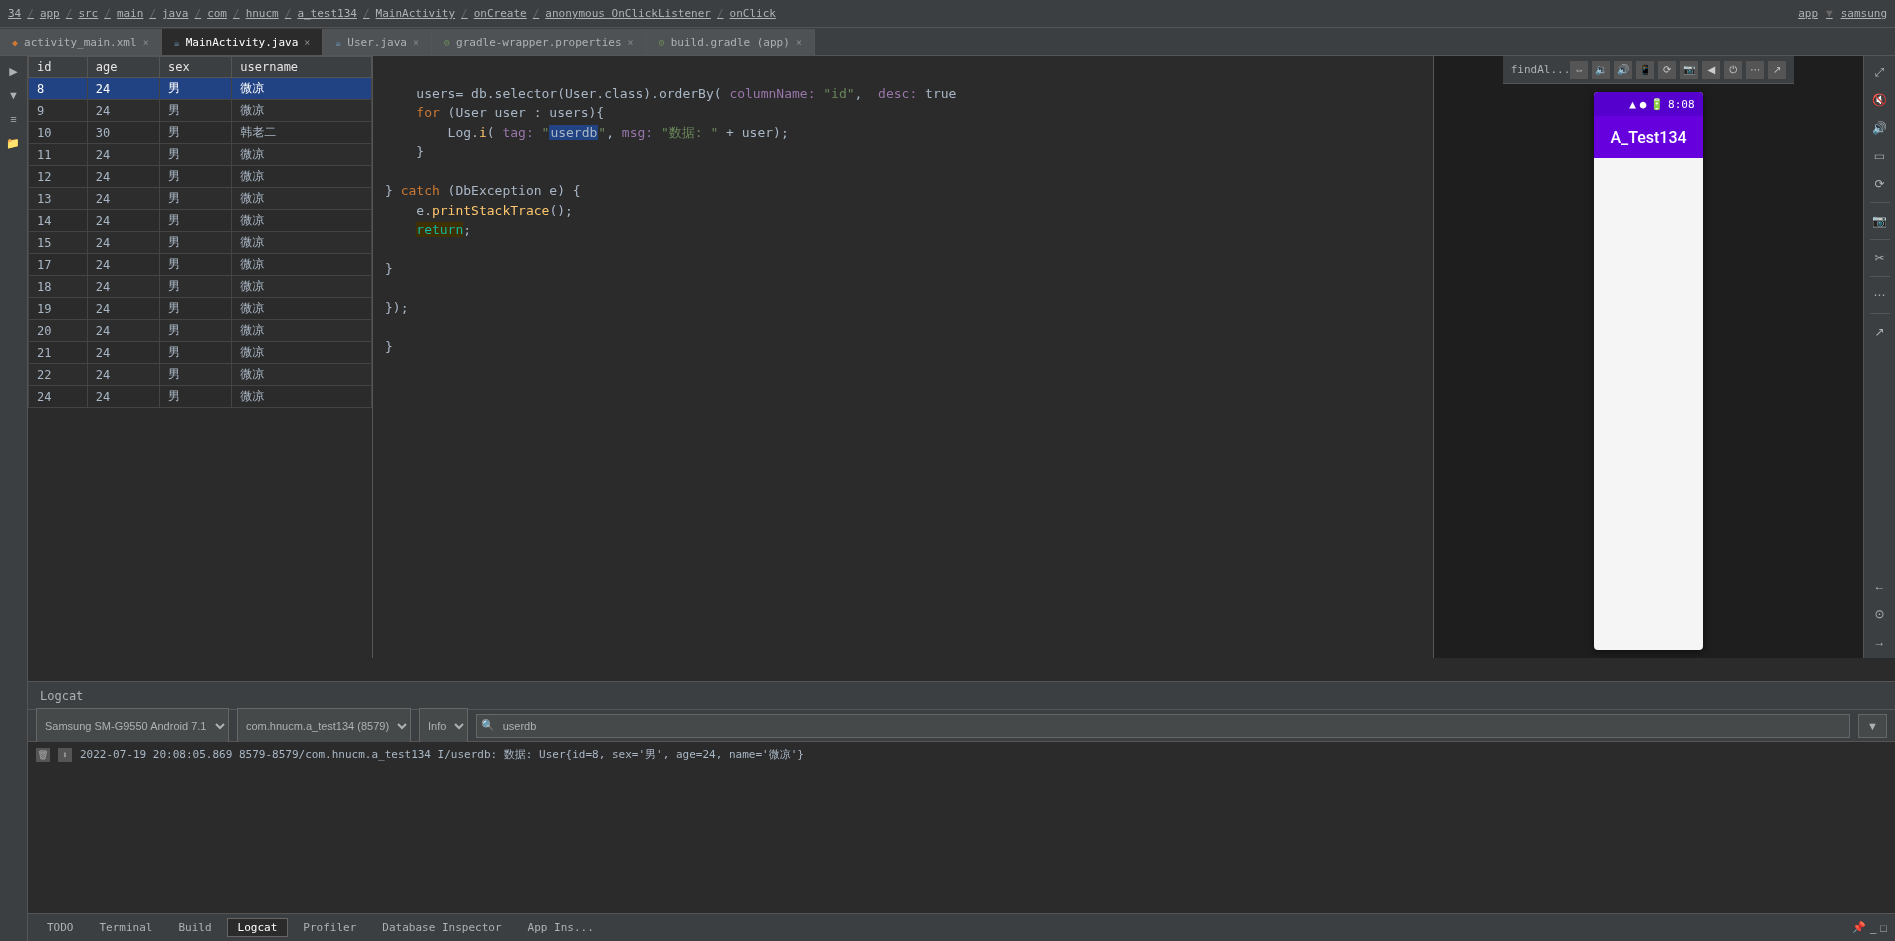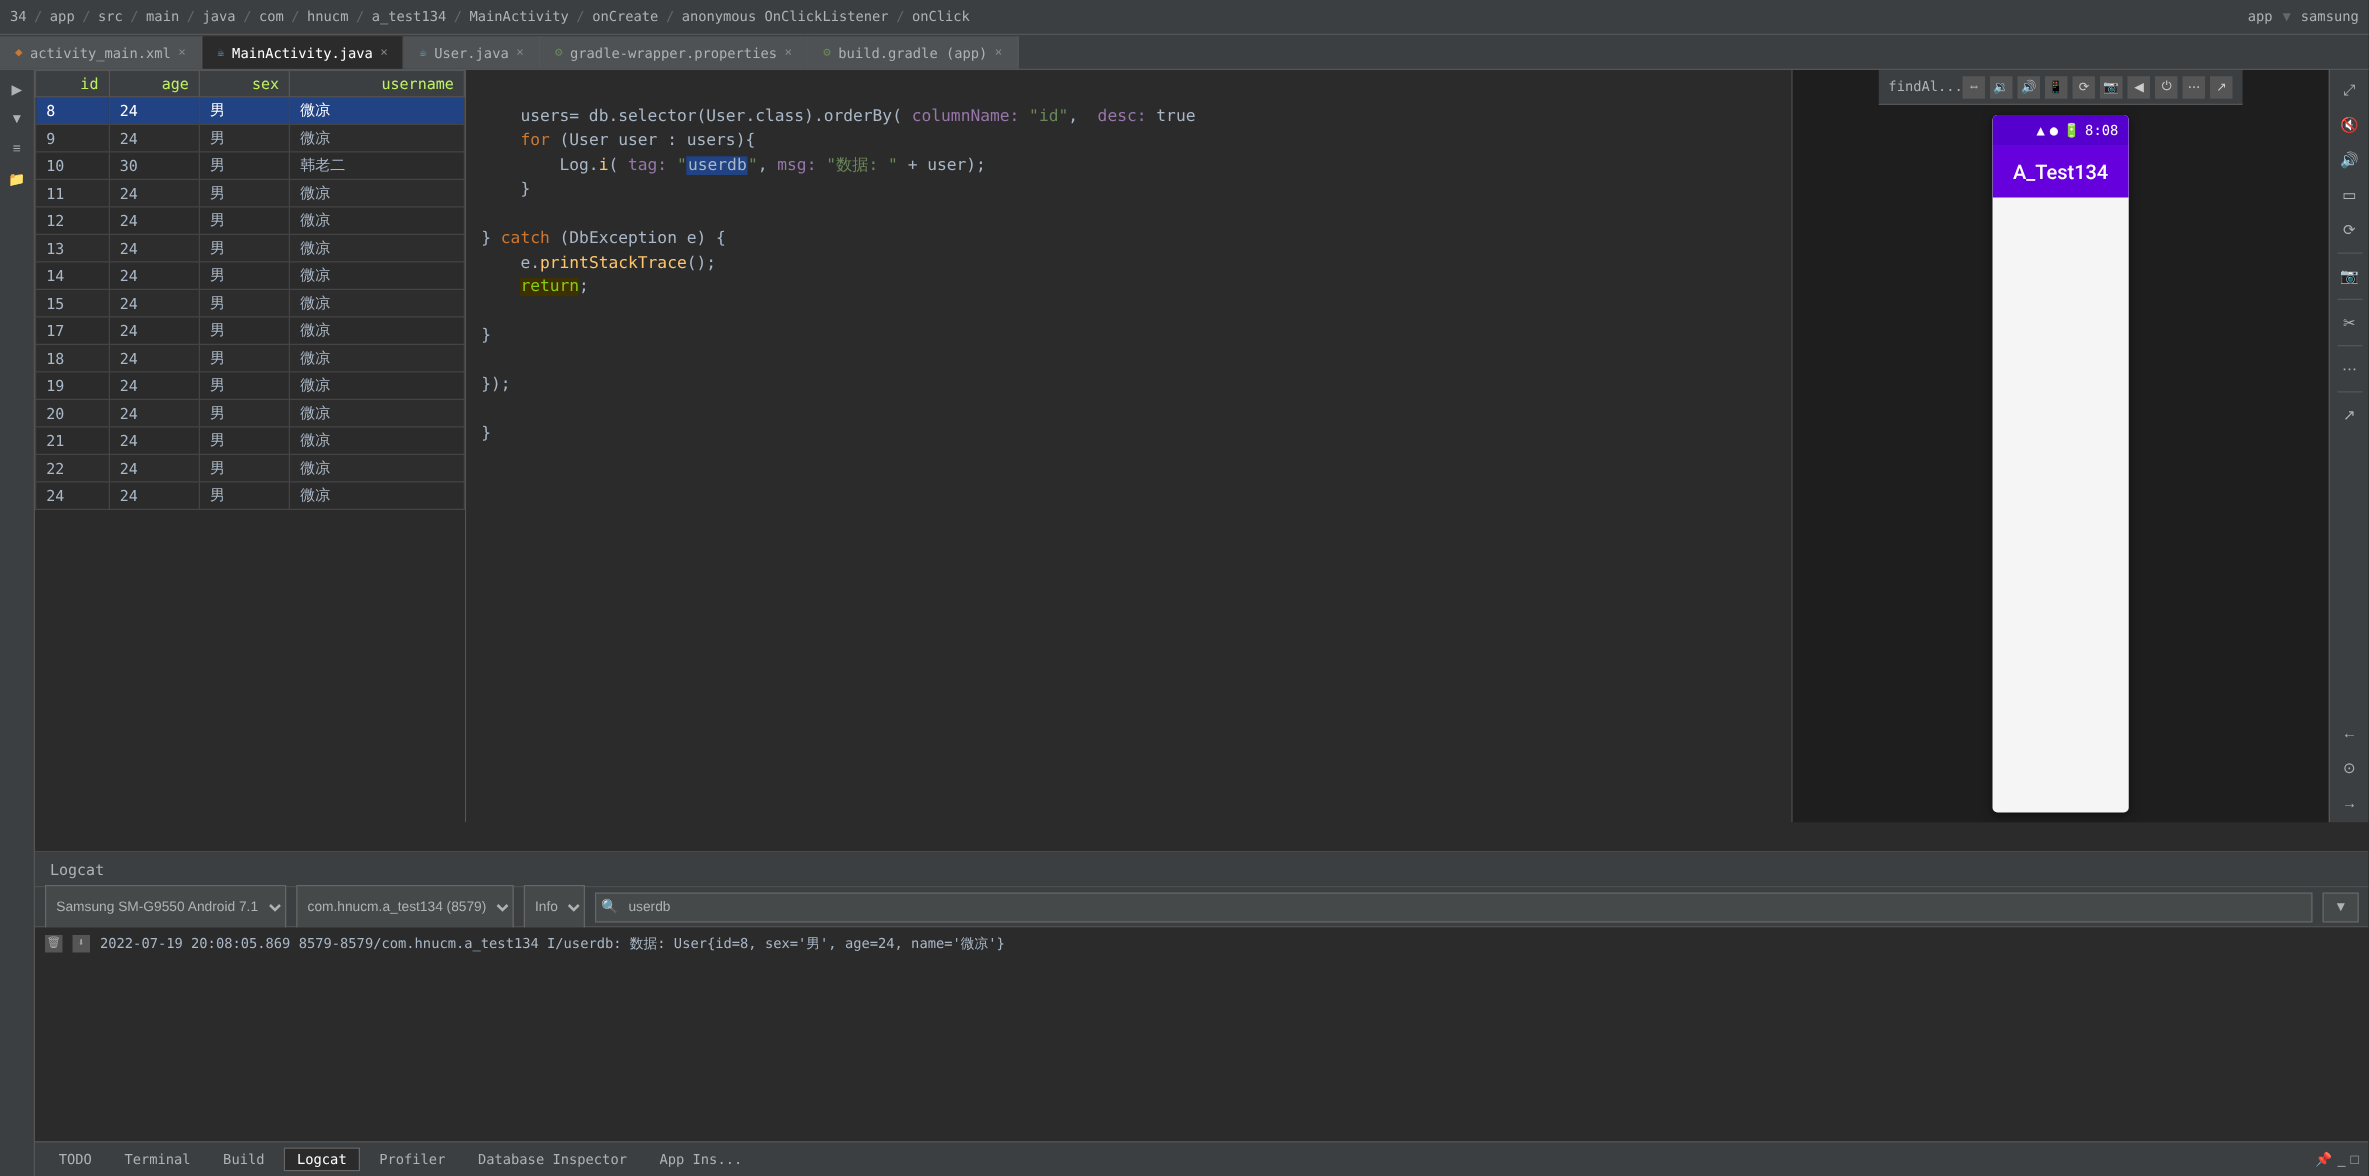--- a/index.html
+++ b/index.html
@@ -20,20 +20,21 @@
       height: 28px;
       background: #3c3f41;
       display: flex;
       align-items: center;
       padding: 0 8px;
       gap: 6px;
       border-bottom: 1px solid #555;
       font-size: 11px;
       color: #afb1b3;
       flex-shrink: 0;
+      text-decoration: underline;
     }
     .breadcrumb-sep { color: #666; }
 
     
     #tab-bar {
       height: 28px;
       background: #3c3f41;
       display: flex;
       align-items: flex-end;
       border-bottom: 1px solid #555;
@@ -74,23 +75,23 @@
 
     #db-table {
       width: 100%;
       border-collapse: collapse;
       font-size: 12px;
     }
     #db-table thead th {
       background: #3c3f41;
       border: 1px solid #555;
       padding: 3px 8px;
-      color: #bef264;
+      color: #e5e5e5;
       font-weight: normal;
-      text-align: right;
+      text-align: left;
     }
     #db-table tbody tr {
       border: 1px solid #444;
     }
     #db-table tbody tr:nth-child(even) {
       background: #2d2d2d;
     }
     #db-table tbody tr.selected {
       background: #214283;
       color: #ffffff;
@@ -122,21 +123,21 @@
       height: 100%;
     }
 
     
     .kw { color: #cc7832; }
     .fn { color: #ffc66d; }
     .str { color: #6a8759; }
     .cls { color: #a9b7c6; }
     .var-blue { color: #9876aa; }
     .highlight-bg { background: #214283; color: #a9b7c6; padding: 0 1px; }
-    .kw-return { color: #84cc16; background: #3e3000; }
+    .kw-return { color: #14b8a6; background: #3e3000; }
 
     
     #right-panel {
       width: 430px;
       background: #1e1e1e;
       border-left: 1px solid #555;
       display: flex;
       flex-direction: column;
       flex-shrink: 0;
       align-items: center;

